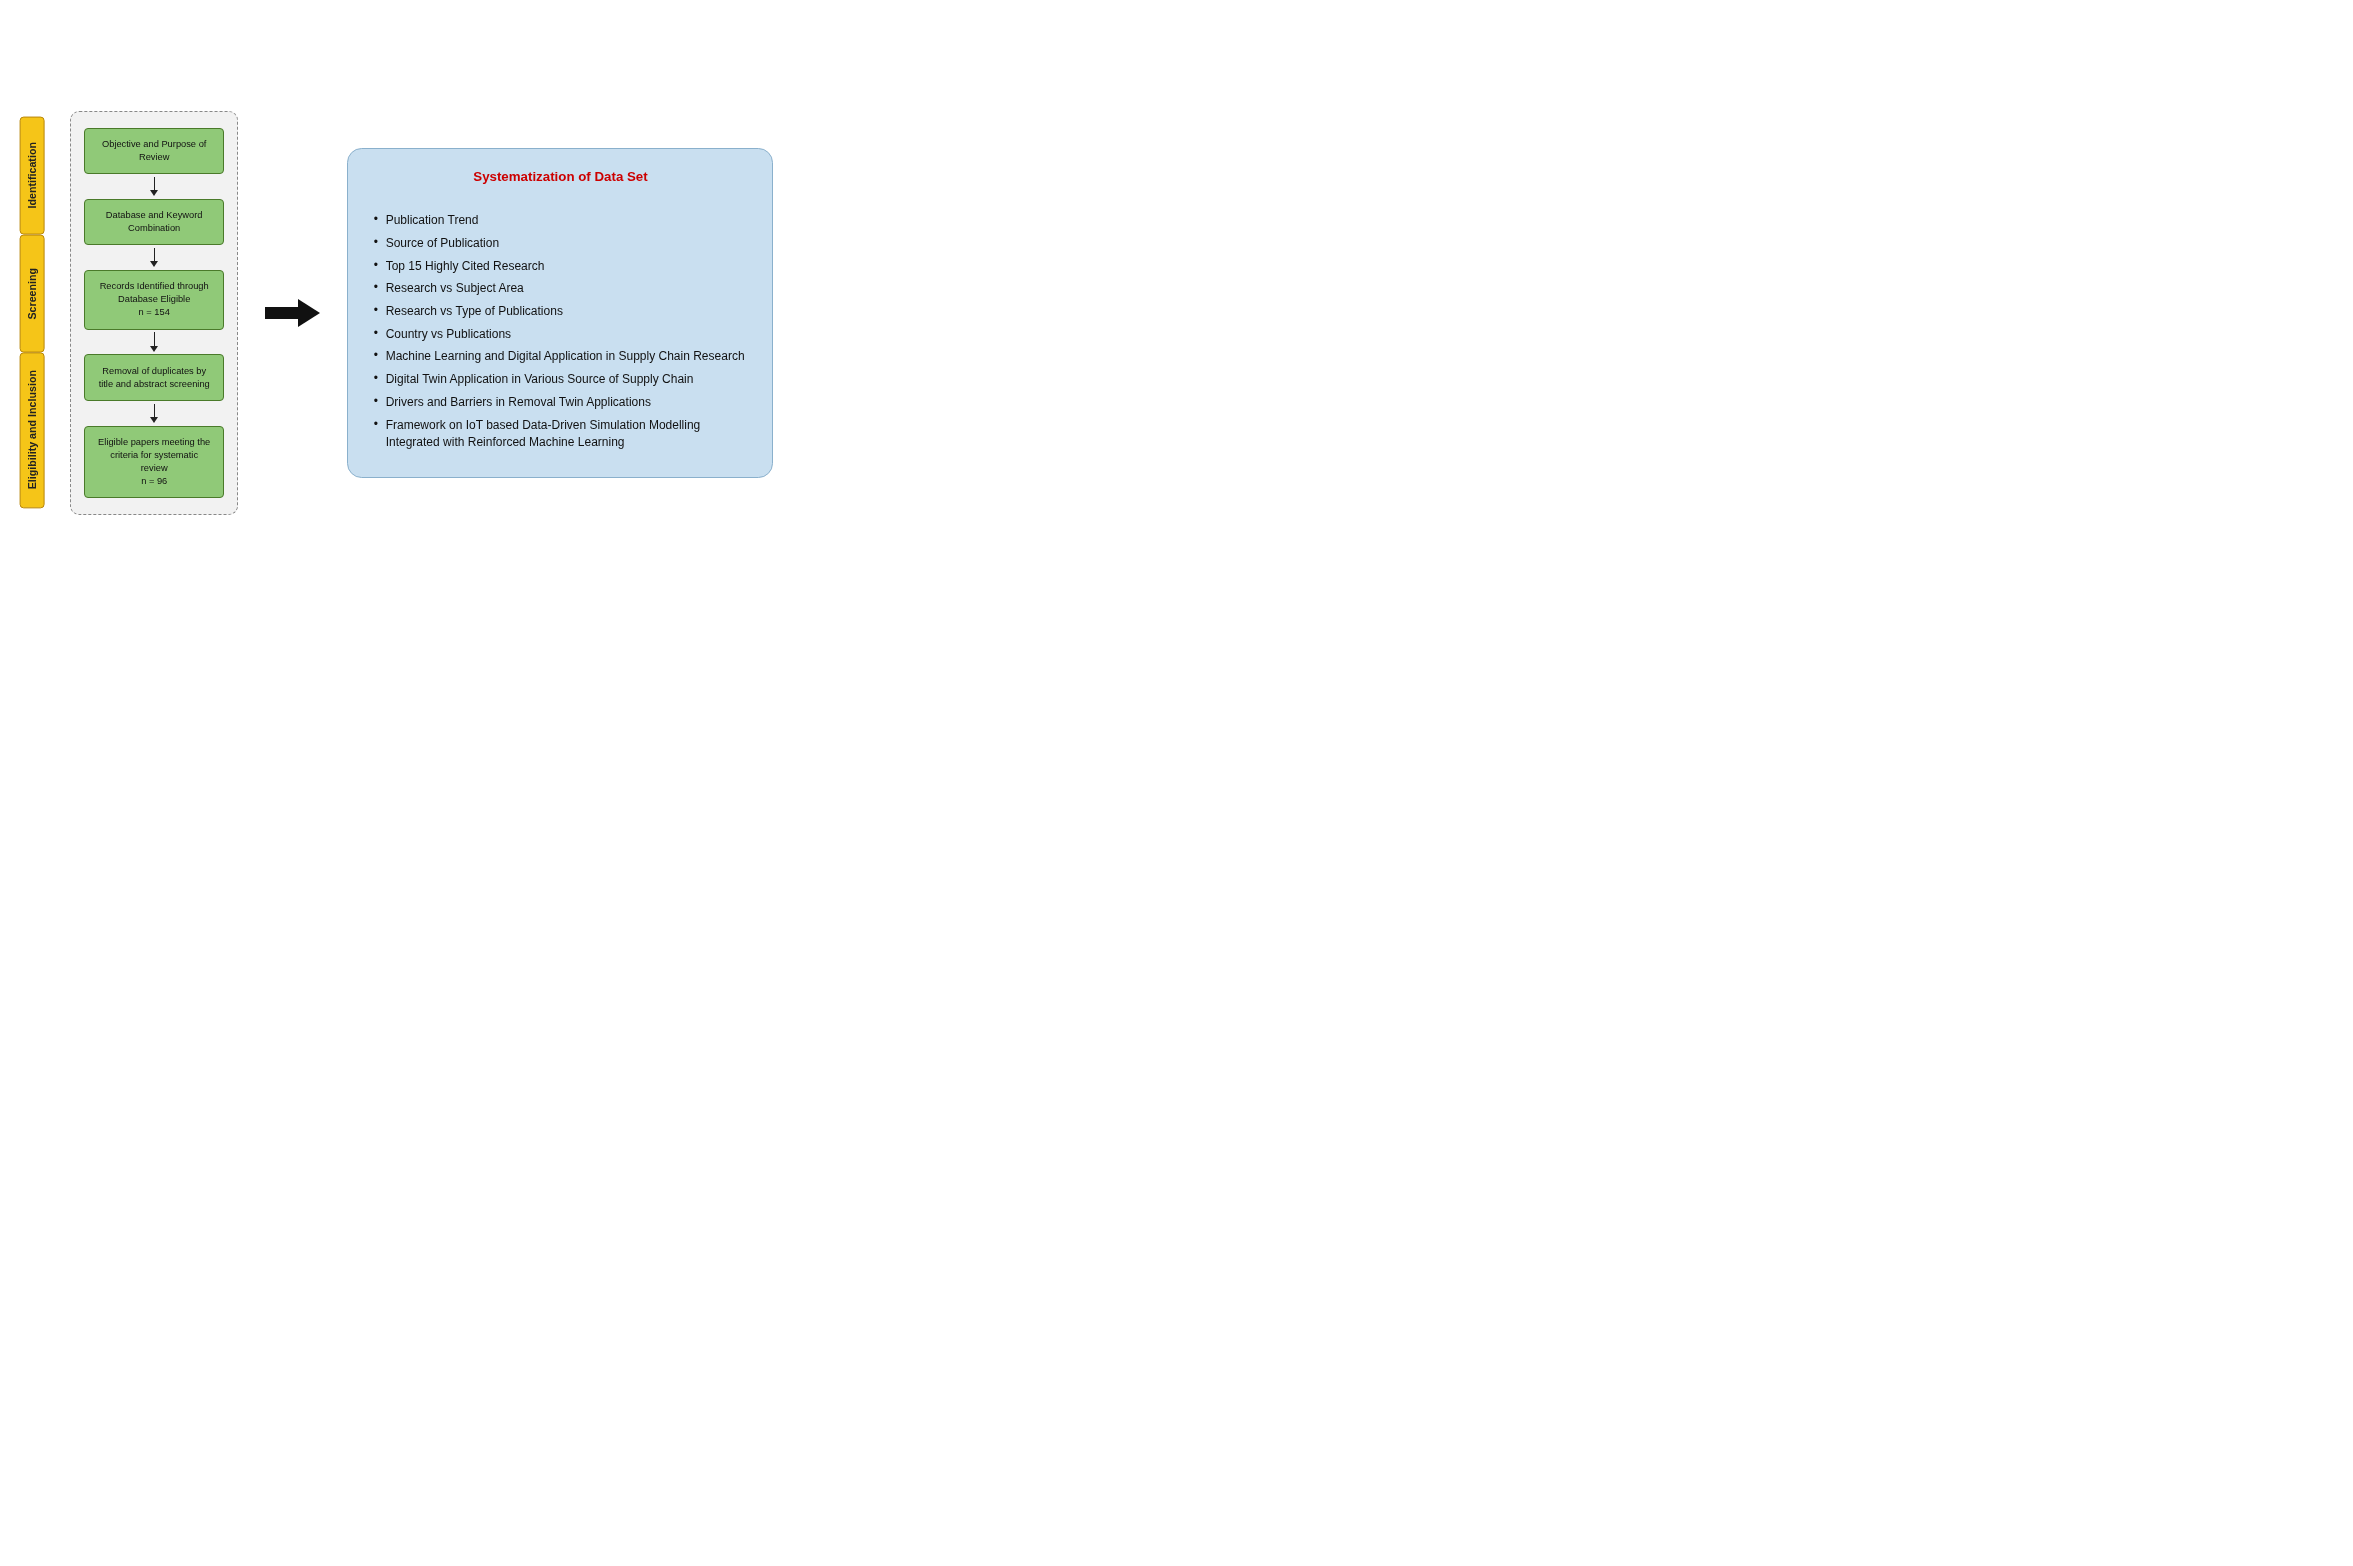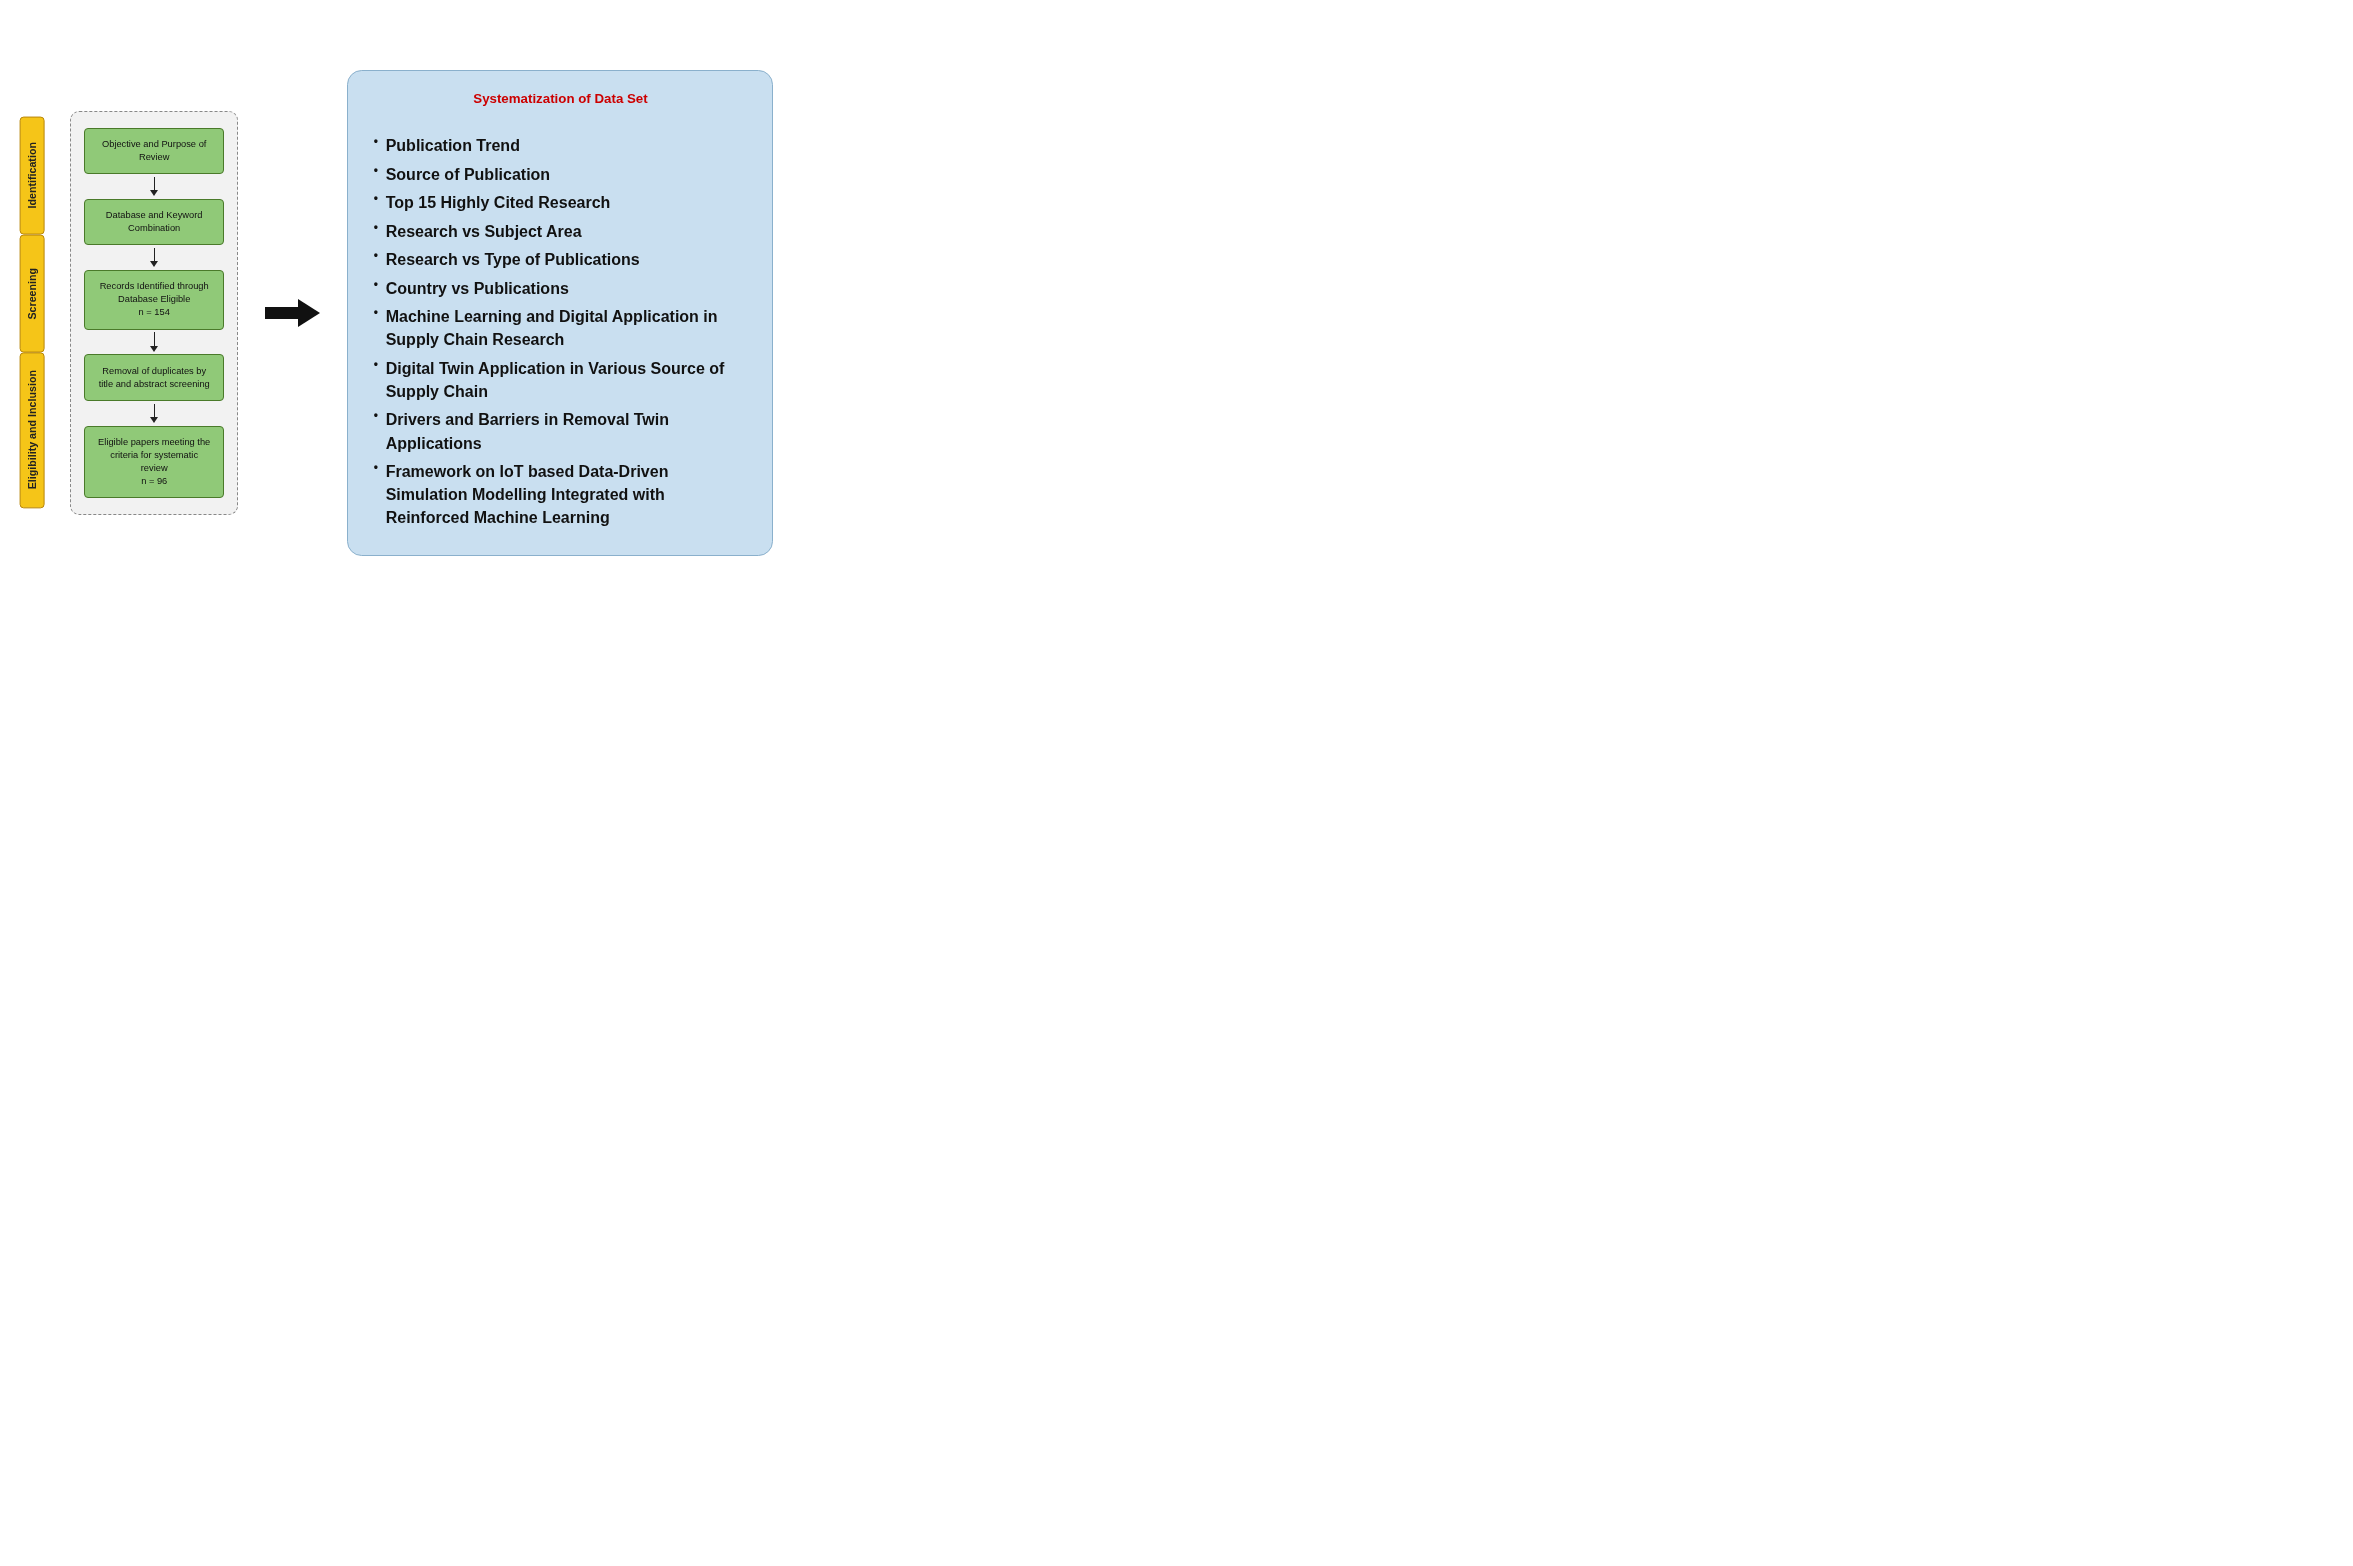--- a/index.html
+++ b/index.html
@@ -155,22 +155,22 @@
       text-align: center;
       margin-bottom: 28px;
     }
 
     .panel-list {
       list-style: none;
       padding: 0;
     }
 
     .panel-list li {
-      font-weight: bold;
-      font-size: 16px;
+      font-weight: normal;
+      font-size: 12px;
       color: #111;
       margin-bottom: 5.3px;
       padding-left: 14.6px;
       position: relative;
       line-height: 1.45;
     }
 
     .panel-list li::before {
       content: "•";
       position: absolute;

